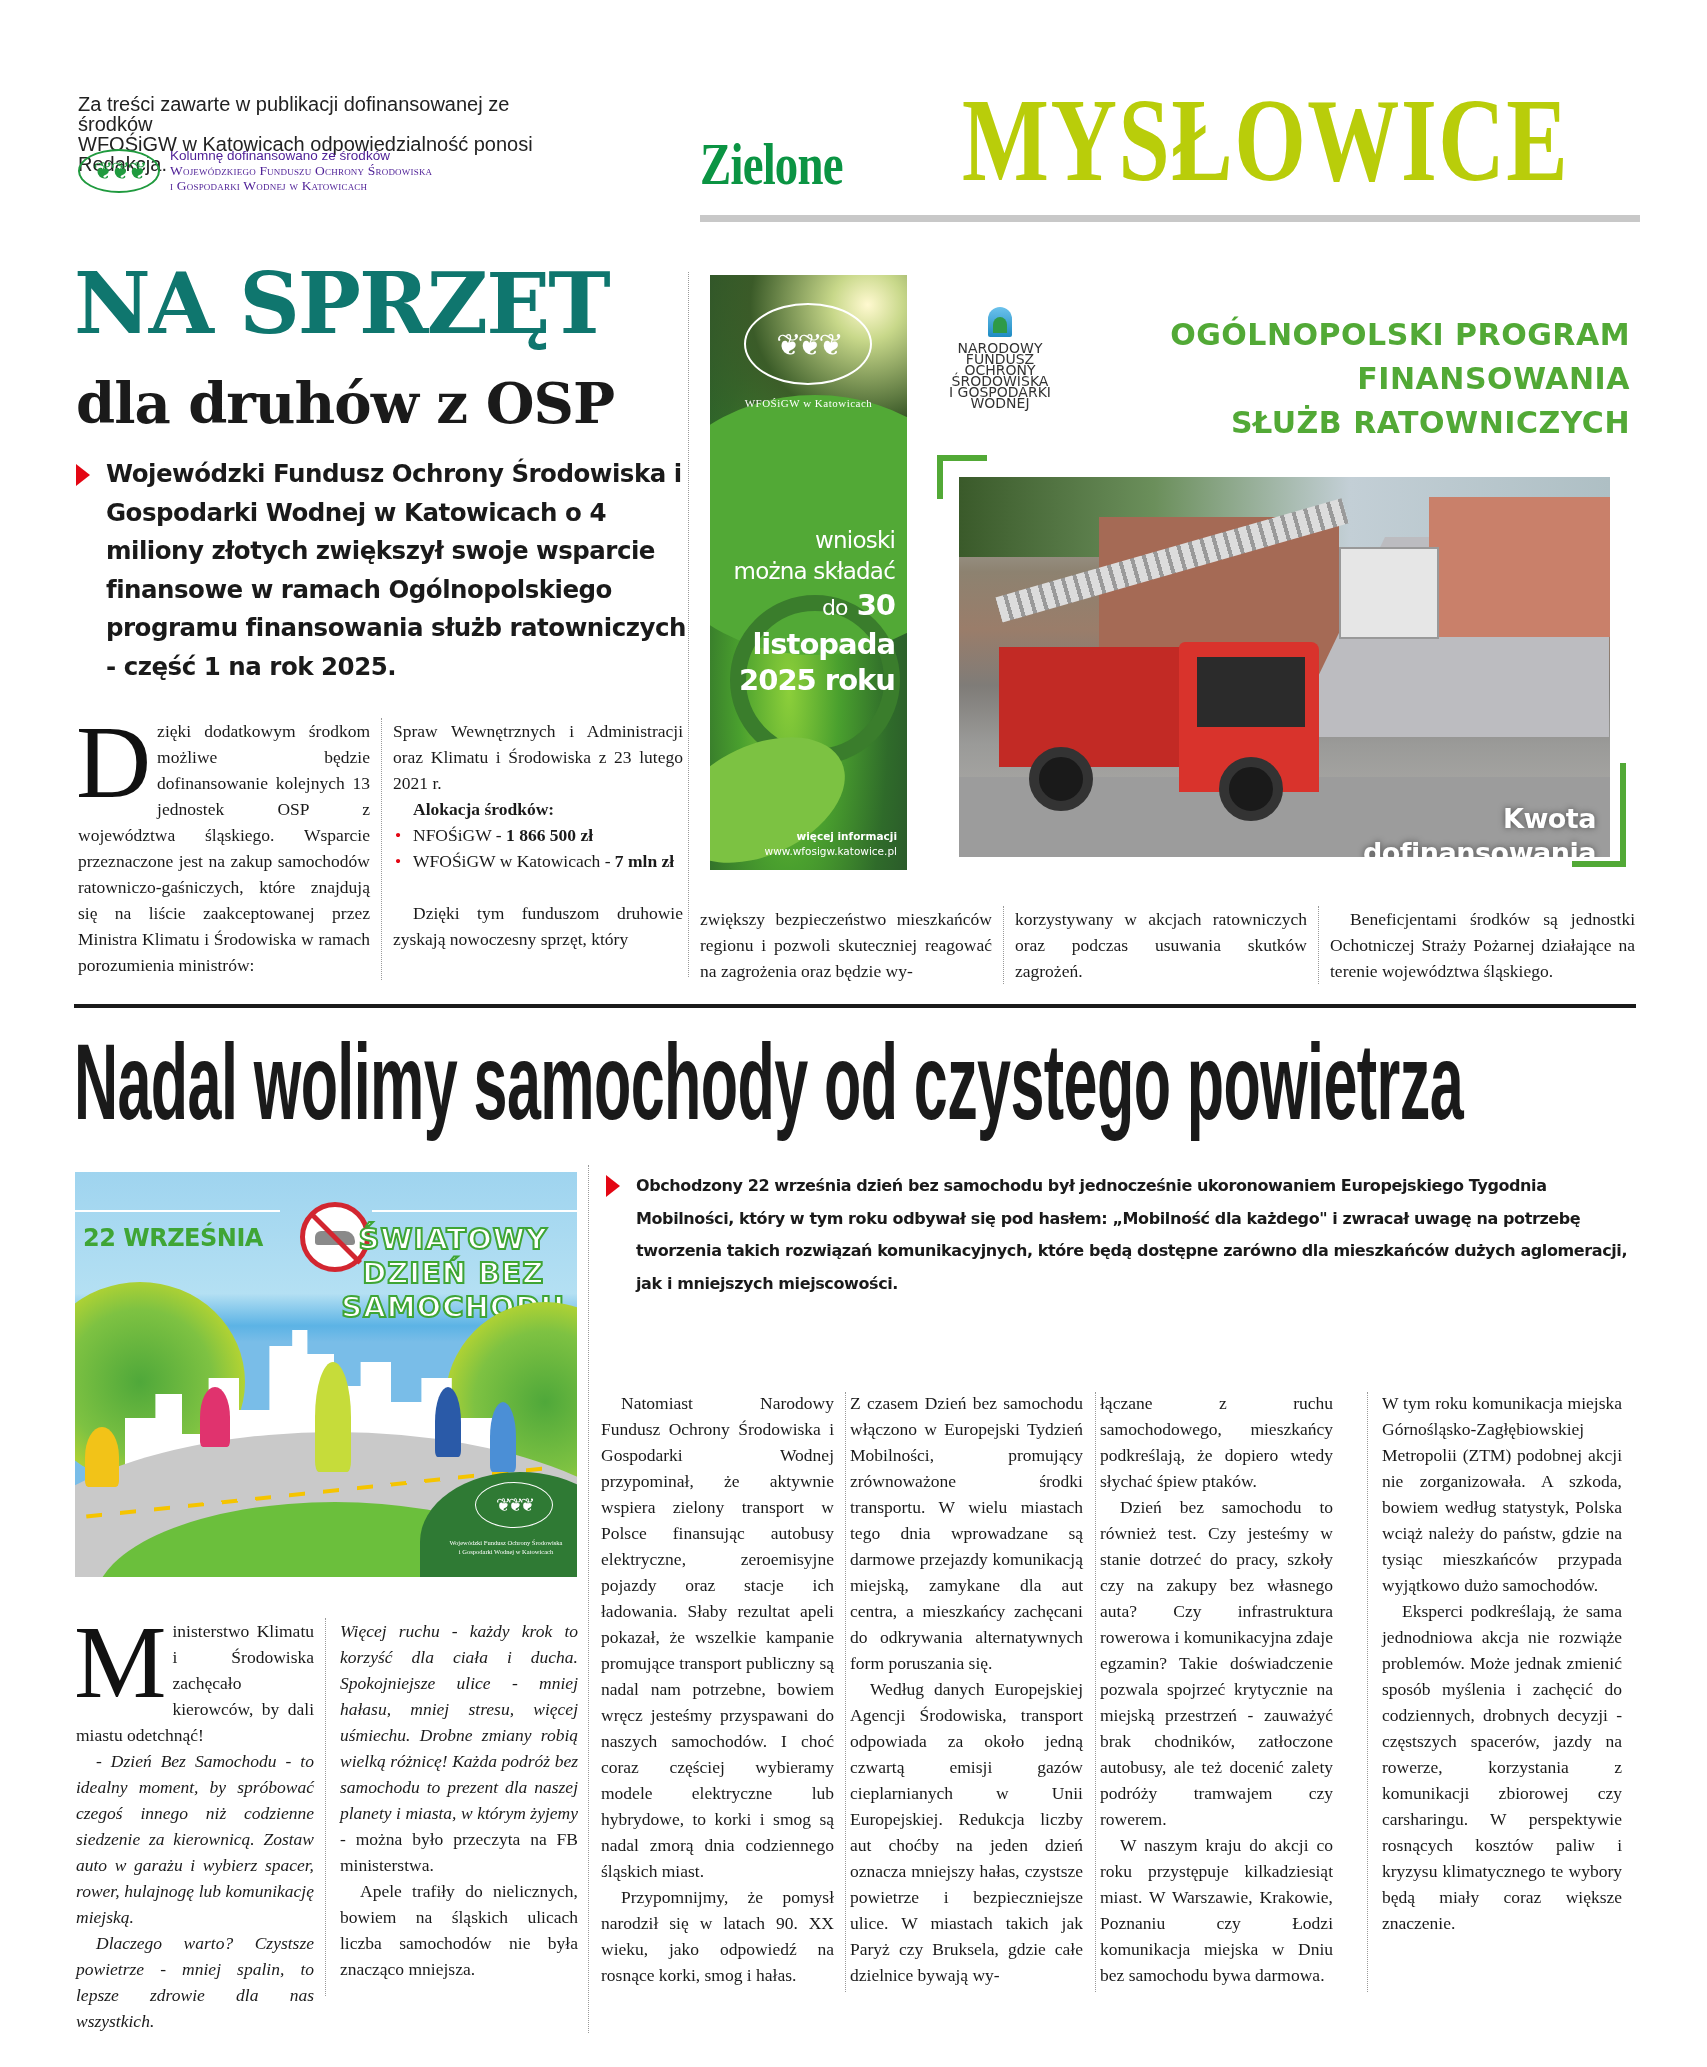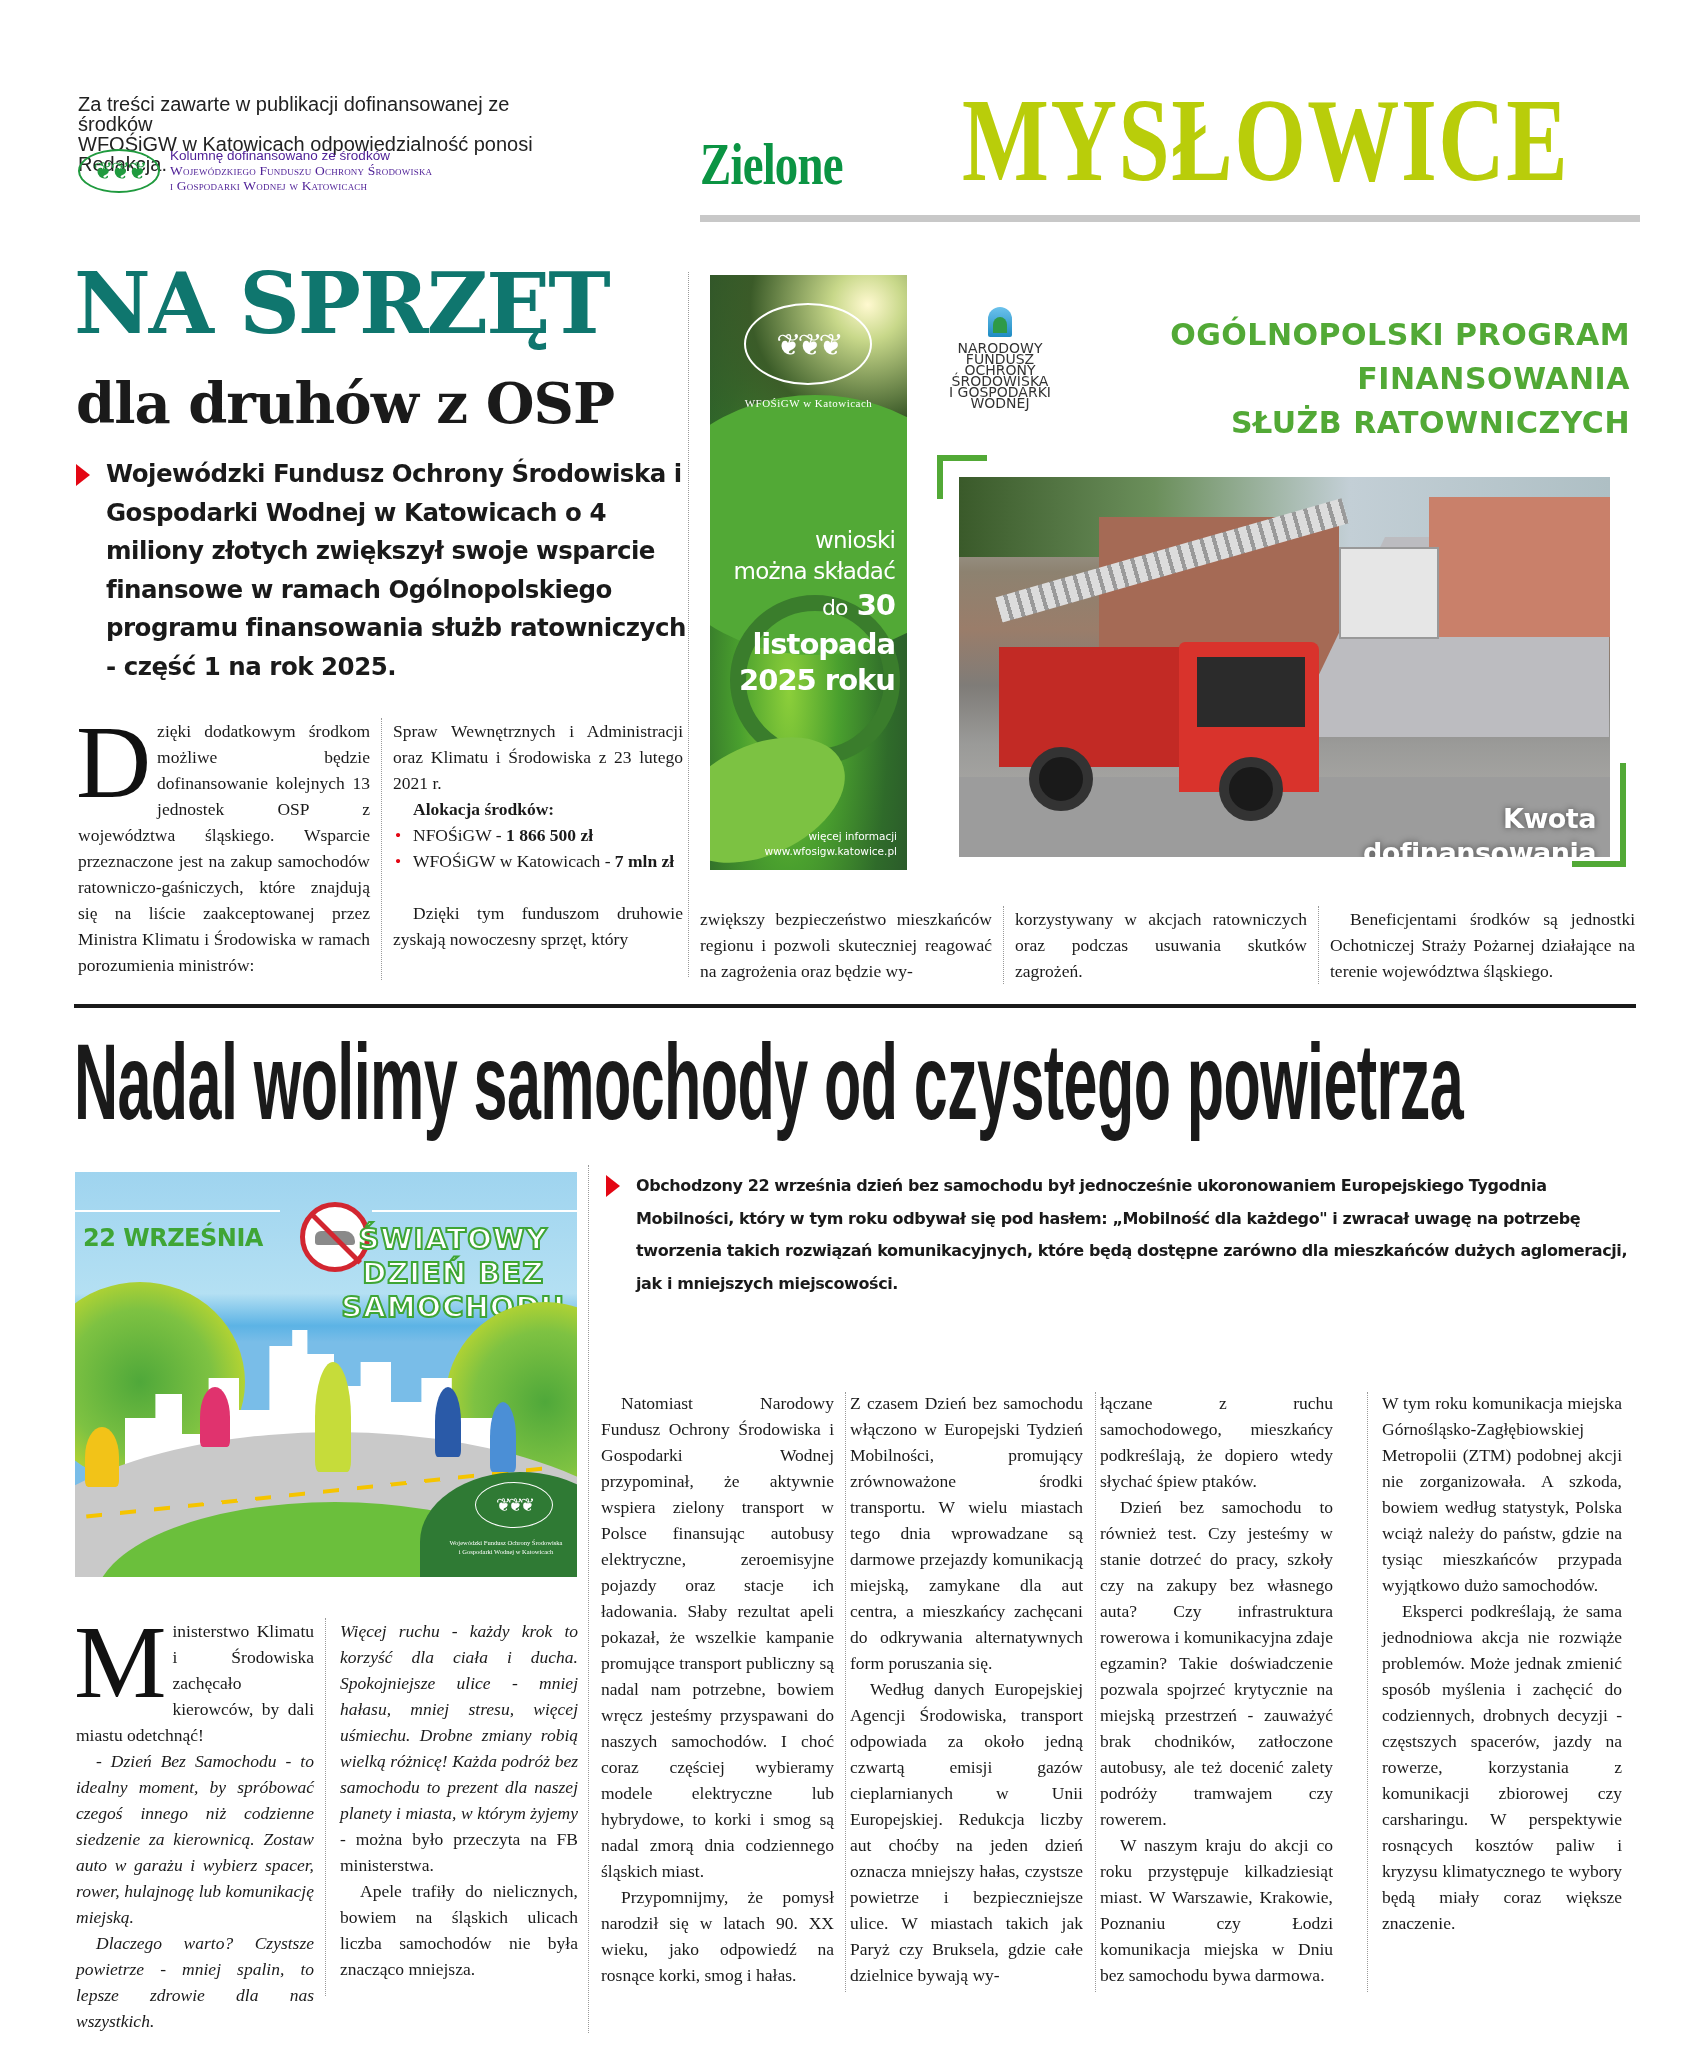--- a/index.html
+++ b/index.html
@@ -48,21 +48,21 @@
   .ad-vertical .swoosh { position: absolute; left: -60px; top: 120px; width: 330px; height: 260px; border-radius: 50%; background: #52a936; }
   .ad-vertical .swoosh2 { position: absolute; left: 20px; top: 320px; width: 170px; height: 170px; border-radius: 50%; border: 16px solid #3a7d2c; }
   .ad-vertical .swoosh3 { position: absolute; left: -40px; top: 470px; width: 180px; height: 110px; border-radius: 50%; background: #7cc242; transform: rotate(-25deg); }
   .ad-vert-logo { position: absolute; left: 34px; top: 28px; width: 128px; height: 82px; border: 2px solid #fff; border-radius: 50%; display: flex; align-items: center; justify-content: center; color: #fff; font-size: 30px; letter-spacing: -4px; }
   .ad-vert-logo-text { position: absolute; left: 0; top: 122px; width: 197px; text-align: center; color: #fff; font-size: 11px; letter-spacing: 0.5px; font-family: "Liberation Serif", serif; }
   .ad-vert-cta { position: absolute; right: 12px; top: 250px; text-align: right; color: #fff; font-family: "DejaVu Sans", sans-serif; }
   .ad-vert-cta .s { font-size: 23px; line-height: 31px; font-weight: normal; display: block; letter-spacing: -0.8px; }
   .ad-vert-cta .b { font-size: 29px; line-height: 36px; font-weight: bold; display: block; letter-spacing: -1px; }
   .ad-vert-cta .do { font-size: 22px; font-weight: normal; }
   .ad-vert-info { position: absolute; right: 10px; top: 554px; text-align: right; color: #fff; font-family: "DejaVu Sans", sans-serif; font-size: 10.5px; line-height: 15px; }
-  .ad-vert-info .b { font-weight: normal; }
+  .ad-vert-info .b { font-weight: bold; }
 
   .nf-logo { position: absolute; left: 220px; top: 32px; width: 140px; text-align: center; }
   .nf-logo .mark { width: 24px; height: 30px; margin: 0 auto 6px; border-radius: 12px 12px 2px 2px; background: linear-gradient(#6cc2ec, #1e8bc3); position: relative; }
   .nf-logo .mark::after { content: ""; position: absolute; left: 5px; top: 10px; width: 14px; height: 16px; background: #2e9a48; border-radius: 50% 50% 0 0; }
   .nf-logo .txt { font-family: "DejaVu Sans", sans-serif; font-size: 14px; line-height: 11px; color: #333; letter-spacing: 0; }
 
   .ad-heading { position: absolute; right: 30px; top: 38px; text-align: right; font-family: "DejaVu Sans", sans-serif; font-weight: bold; color: #52a936; font-size: 30px; line-height: 44px; letter-spacing: 0.5px; }
   .ad-frame-tl { position: absolute; left: 227px; top: 180px; width: 50px; height: 6px; background: #52a936; }
   .ad-frame-tl2 { position: absolute; left: 227px; top: 180px; width: 6px; height: 44px; background: #52a936; }
   .ad-photo { position: absolute; left: 249px; top: 202px; width: 651px; height: 380px; overflow: hidden;

